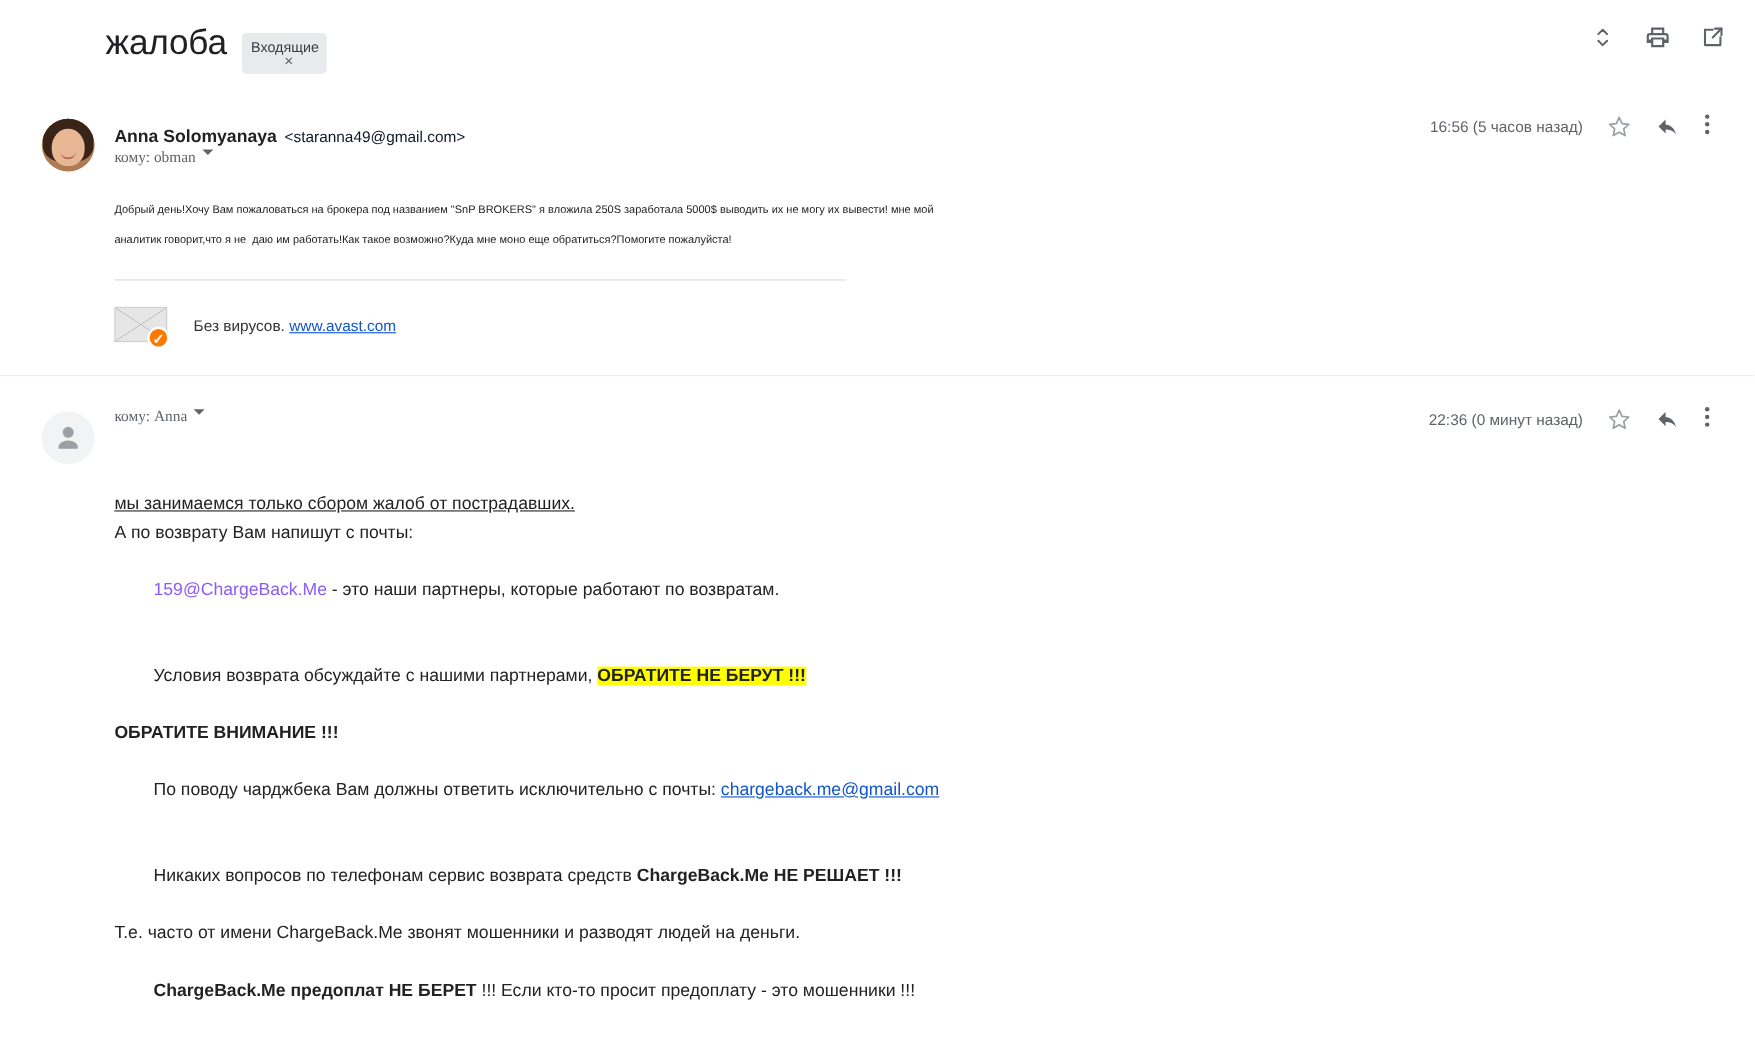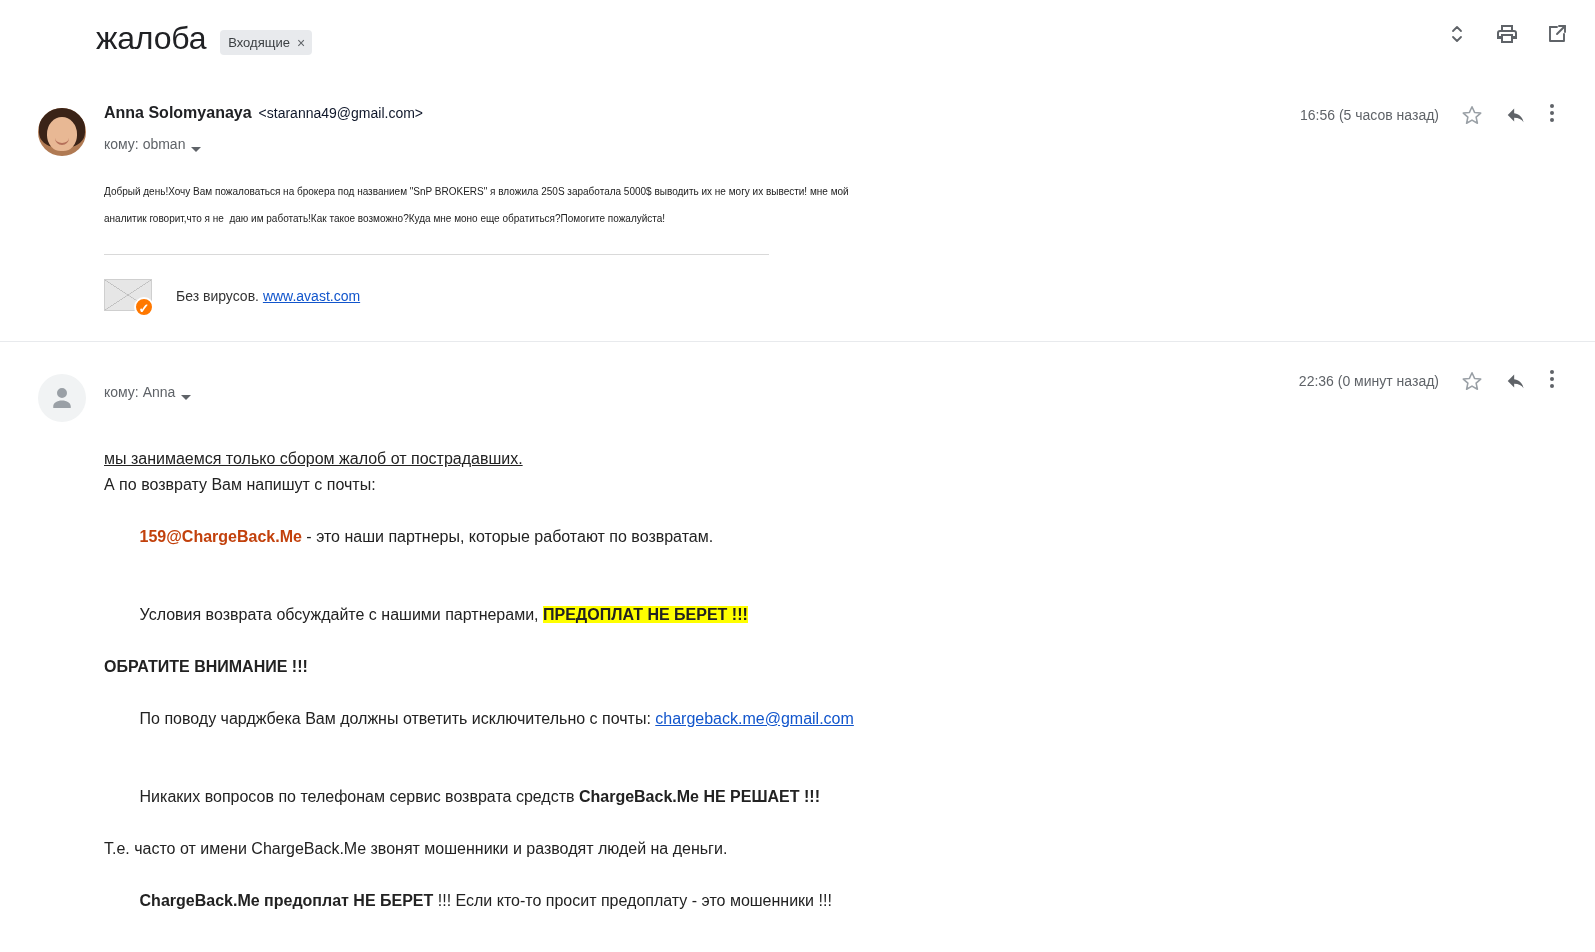--- a/index.html
+++ b/index.html
@@ -35,20 +35,21 @@
     display: inline-flex;
     align-items: center;
     background: #e8eaed;
     color: #3c4043;
     font-size: 13px;
     line-height: 13px;
     border-radius: 4px;
     padding: 6px 7px 6px 8px;
     margin-top: 8px;
     white-space: nowrap;
+    flex-direction: column;
   }
   .label-chip .chip-x {
     margin-left: 7px;
     color: #5f6368;
     font-size: 14px;
     line-height: 12px;
   }
   .header-actions {
     position: absolute;
     right: 26px;
@@ -116,37 +117,39 @@
     align-items: center;
     justify-content: center;
   }
   .avatar-generic svg { width: 30px; height: 30px; color: #9aa0a6; }
 
   .msg-body { flex: 1 1 auto; min-width: 0; padding-top: 2px; }
   .from-line {
     display: flex;
     align-items: baseline;
     flex-wrap: wrap;
+    margin-top: 12px;
   }
   .from-name {
     font-size: 16px;
     font-weight: bold;
     color: #202124;
     margin-right: 7px;
   }
   .from-email {
     font-size: 14px;
     color: #0f172a;
   }
   .to-line {
     font-size: 14px;
     color: #5f6368;
-    margin-top: 14px;
-    display: flex;
-    align-items: flex-end;
+    margin-top: 2px;
+    display: flex;
+    align-items: flex-start;
+    font-family: Liberation Serif, serif;
   }
   .to-line .caret {
     margin-left: 6px;
     width: 0; height: 0;
     border-left: 5px solid transparent;
     border-right: 5px solid transparent;
     border-top: 5px solid #5f6368;
     display: inline-block;
   }
 
@@ -238,21 +241,21 @@
   
   .reply-text {
     font-size: 16px;
     line-height: 26px;
     color: #222222;
     margin-top: 24px;
   }
   .reply-text .ln { white-space: pre-wrap; }
   .u { text-decoration: underline; }
   .b { font-weight: bold; }
-  .blue-bold { color: #c2410c; font-weight: bold; }
+  .blue-bold { color: #8b5cf6; font-weight: normal; }
   .link { color: #1155cc; text-decoration: underline; }
   .hl { background: #ffff00; font-weight: bold; }
 
   .msg-inner { padding-left: 74px; }
 </style>
 </head>
 <body>
 
 <div class="thread-header">
   <div class="subject">жалоба</div>
@@ -385,21 +388,21 @@
   </div>
 
   <div class="msg-inner">
     <div class="reply-text">
       <div class="ln u">мы занимаемся только сбором жалоб от пострадавших.</div>
       <div class="ln">А по возврату Вам напишут с почты:</div>
       <div class="ln">
         <span class="blue-bold">159@ChargeBack.Me</span><span> - это наши партнеры, которые работают по возвратам.</span>
       </div>
       <div class="ln">
-        <span>Условия возврата обсуждайте с нашими партнерами, </span><span class="hl">ПРЕДОПЛАТ НЕ БЕРЕТ !!!</span>
+        <span>Условия возврата обсуждайте с нашими партнерами, </span><span class="hl">ОБРАТИТЕ НЕ БЕРУТ !!!</span>
       </div>
       <div class="ln b">ОБРАТИТЕ ВНИМАНИЕ !!!</div>
       <div class="ln">
         <span>По поводу чарджбека Вам должны ответить исключительно с почты: </span><span class="link">chargeback.me@gmail.com</span>
       </div>
       <div class="ln">
         <span>Никаких вопросов по телефонам сервис возврата средств </span><span class="b">ChargeBack.Me НЕ РЕШАЕТ</span><span class="b"> !!!</span>
       </div>
       <div class="ln">Т.е. часто от имени ChargeBack.Me звонят мошенники и разводят людей на деньги.</div>
       <div class="ln">

